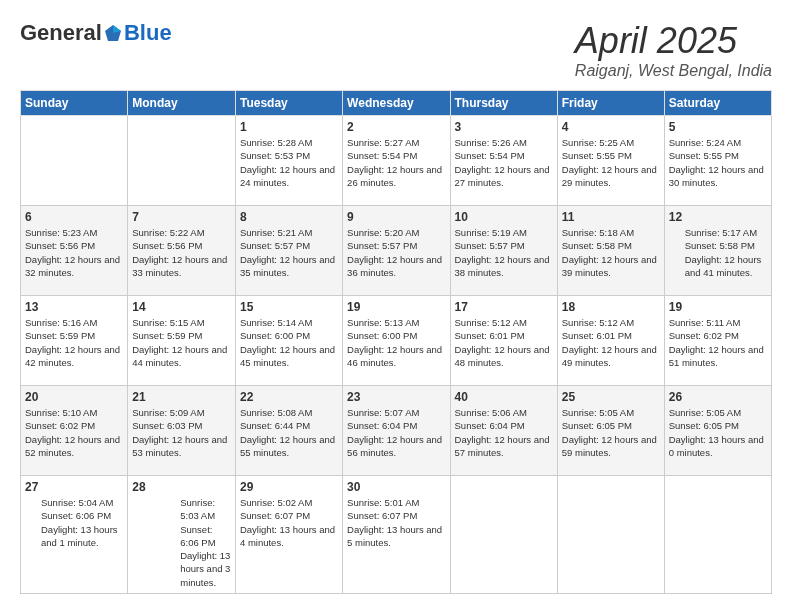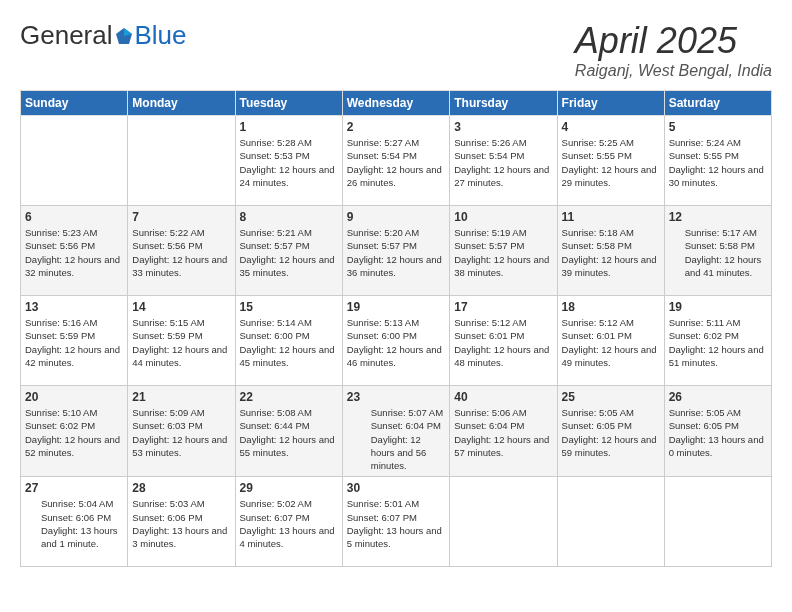--- a/index.html
+++ b/index.html
@@ -17,22 +17,22 @@
       margin-bottom: 10px;
     }
     .logo {
       display: flex;
       flex-direction: column;
       align-items: flex-start;
     }
     .logo-text {
       display: flex;
       align-items: center;
-      font-size: 26px;
-      font-weight: normal;
+      font-size: 22px;
+      font-weight: bold;
       color: #333;
     }
     .logo-general { color: #333; }
     .logo-blue { color: #1a6bbf; }
     .logo-icon {
       width: 20px;
       height: 20px;
       margin: 0 1px;
     }
     .title-block {
@@ -263,21 +263,21 @@
 Daylight: 12 hours and 53 minutes.</div>
         </td>
         <td>
           <span class="day-num">22</span>
           <div class="day-info" style="white-space: pre-line;">Sunrise: 5:08 AM
 Sunset: 6:44 PM
 Daylight: 12 hours and 55 minutes.</div>
         </td>
         <td>
           <span class="day-num">23</span>
-          <div class="day-info" style="white-space: pre-line; margin-left: 24px;">Sunrise: 5:07 AM
+          <div class="day-info" style="white-space: pre-line;">Sunrise: 5:07 AM
 Sunset: 6:04 PM
 Daylight: 12 hours and 56 minutes.</div>
         </td>
         <td>
           <span class="day-num">40</span>
           <div class="day-info" style="white-space: pre-line;">Sunrise: 5:06 AM
 Sunset: 6:04 PM
 Daylight: 12 hours and 57 minutes.</div>
         </td>
         <td>
@@ -295,21 +295,21 @@
       </tr>
       <tr>
         <td>
           <span class="day-num">27</span>
           <div class="day-info" style="white-space: pre-line; margin-left: 16px;">Sunrise: 5:04 AM
 Sunset: 6:06 PM
 Daylight: 13 hours and 1 minute.</div>
         </td>
         <td>
           <span class="day-num">28</span>
-          <div class="day-info" style="white-space: pre-line;">Sunrise: 5:03 AM
+          <div class="day-info" style="white-space: pre-line; margin-left: 48px;">Sunrise: 5:03 AM
 Sunset: 6:06 PM
 Daylight: 13 hours and 3 minutes.</div>
         </td>
         <td>
           <span class="day-num">29</span>
           <div class="day-info" style="white-space: pre-line;">Sunrise: 5:02 AM
 Sunset: 6:07 PM
 Daylight: 13 hours and 4 minutes.</div>
         </td>
         <td>

